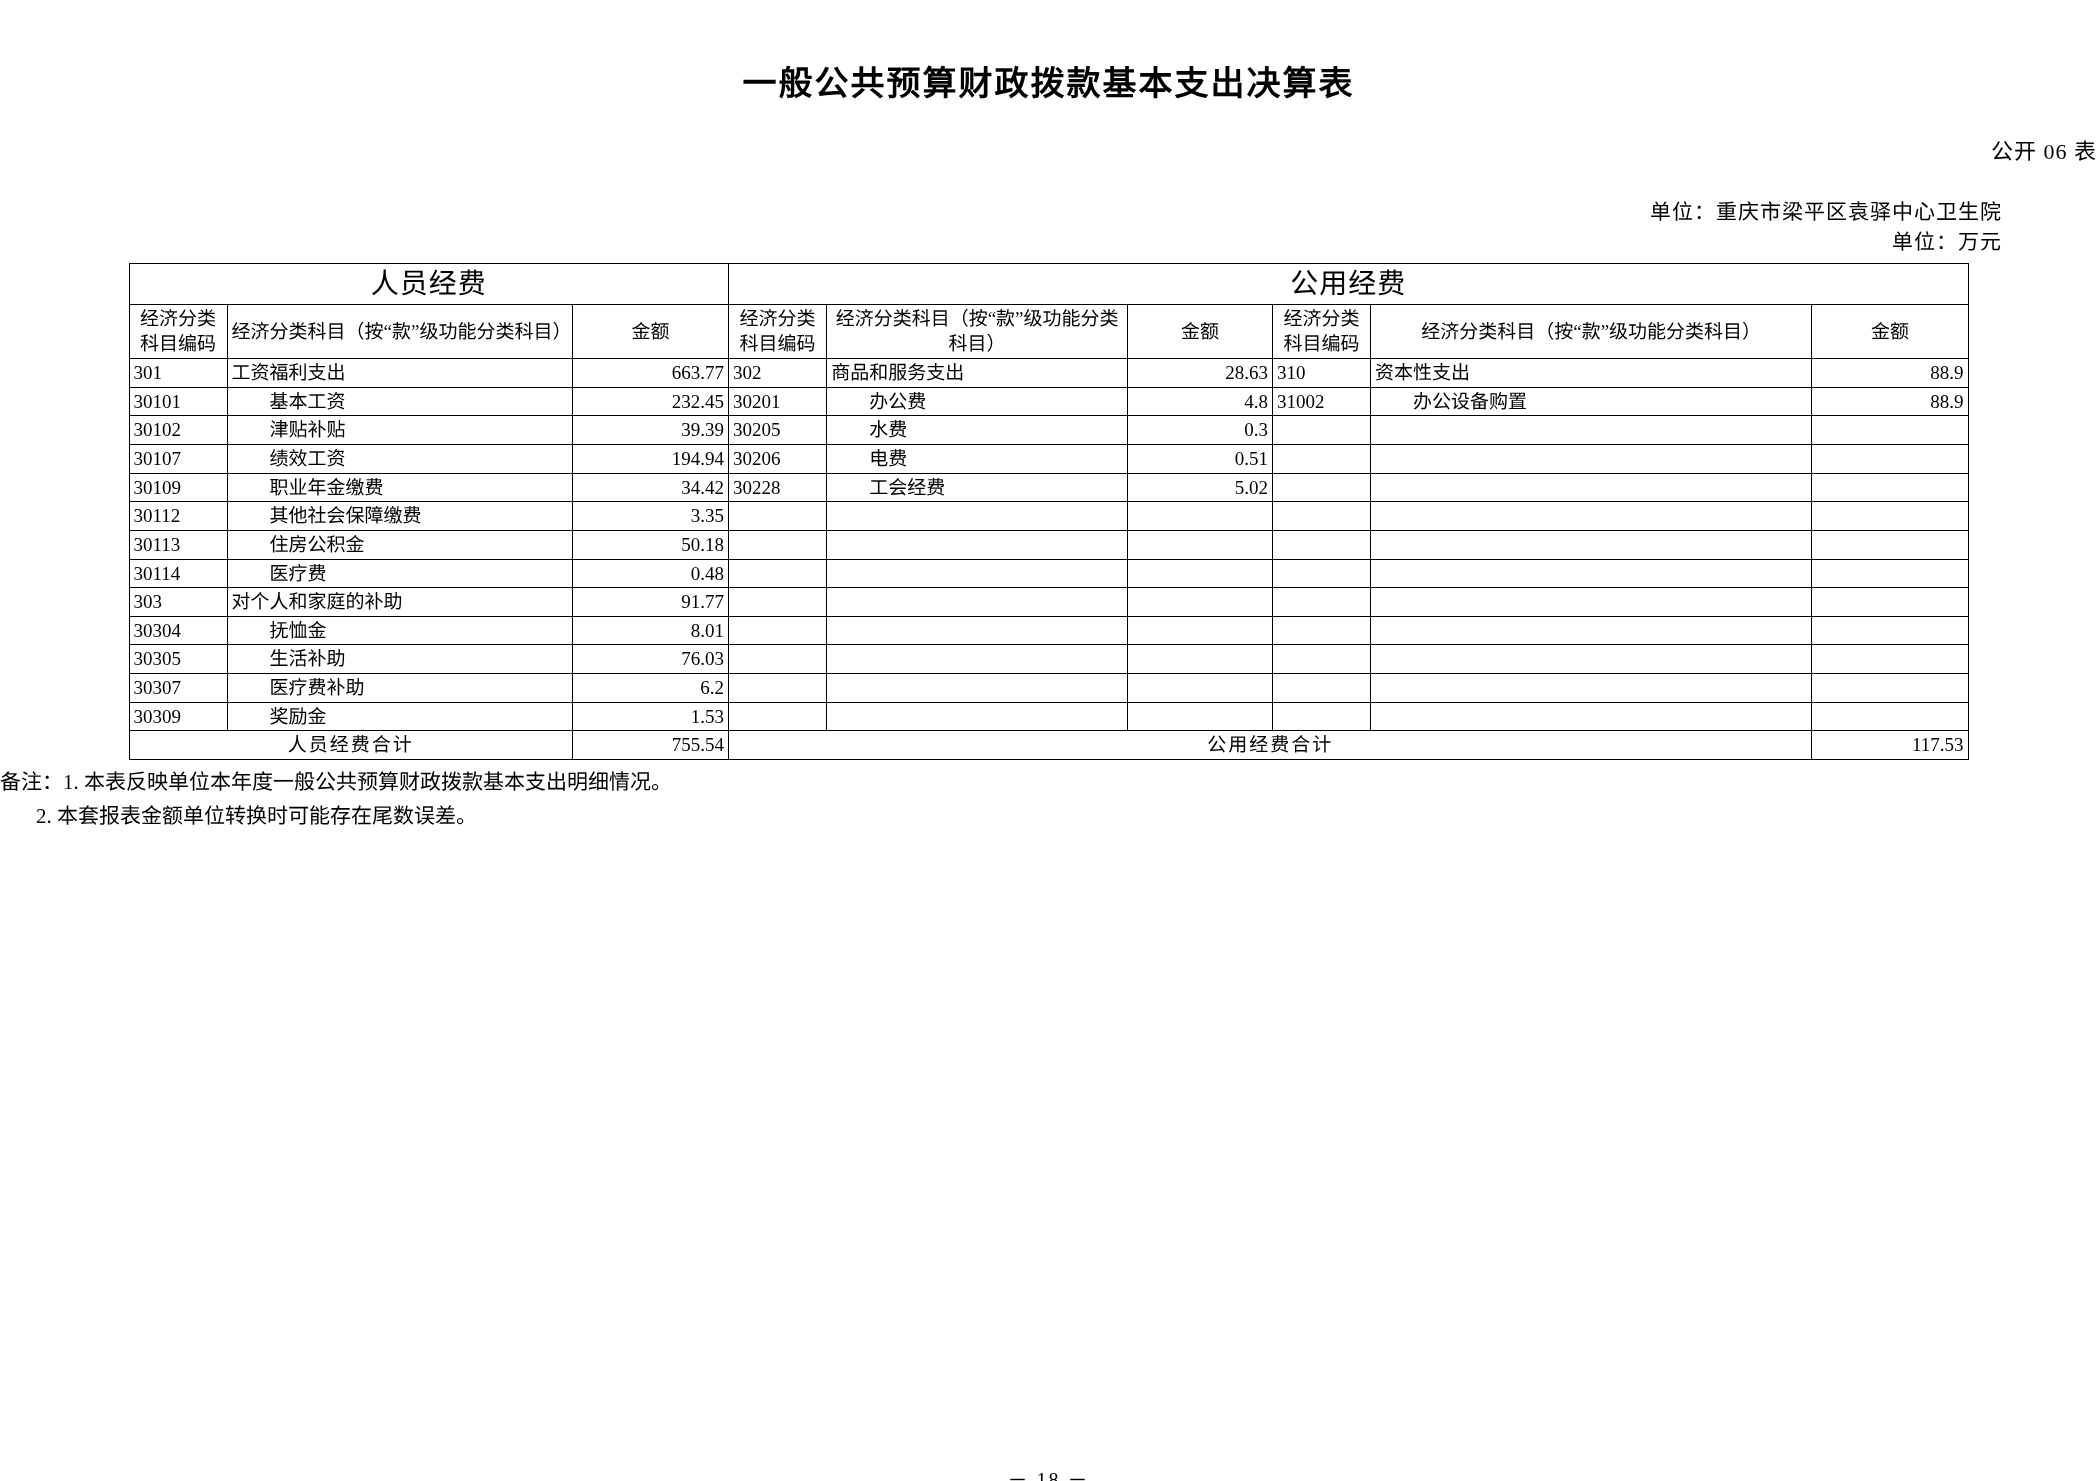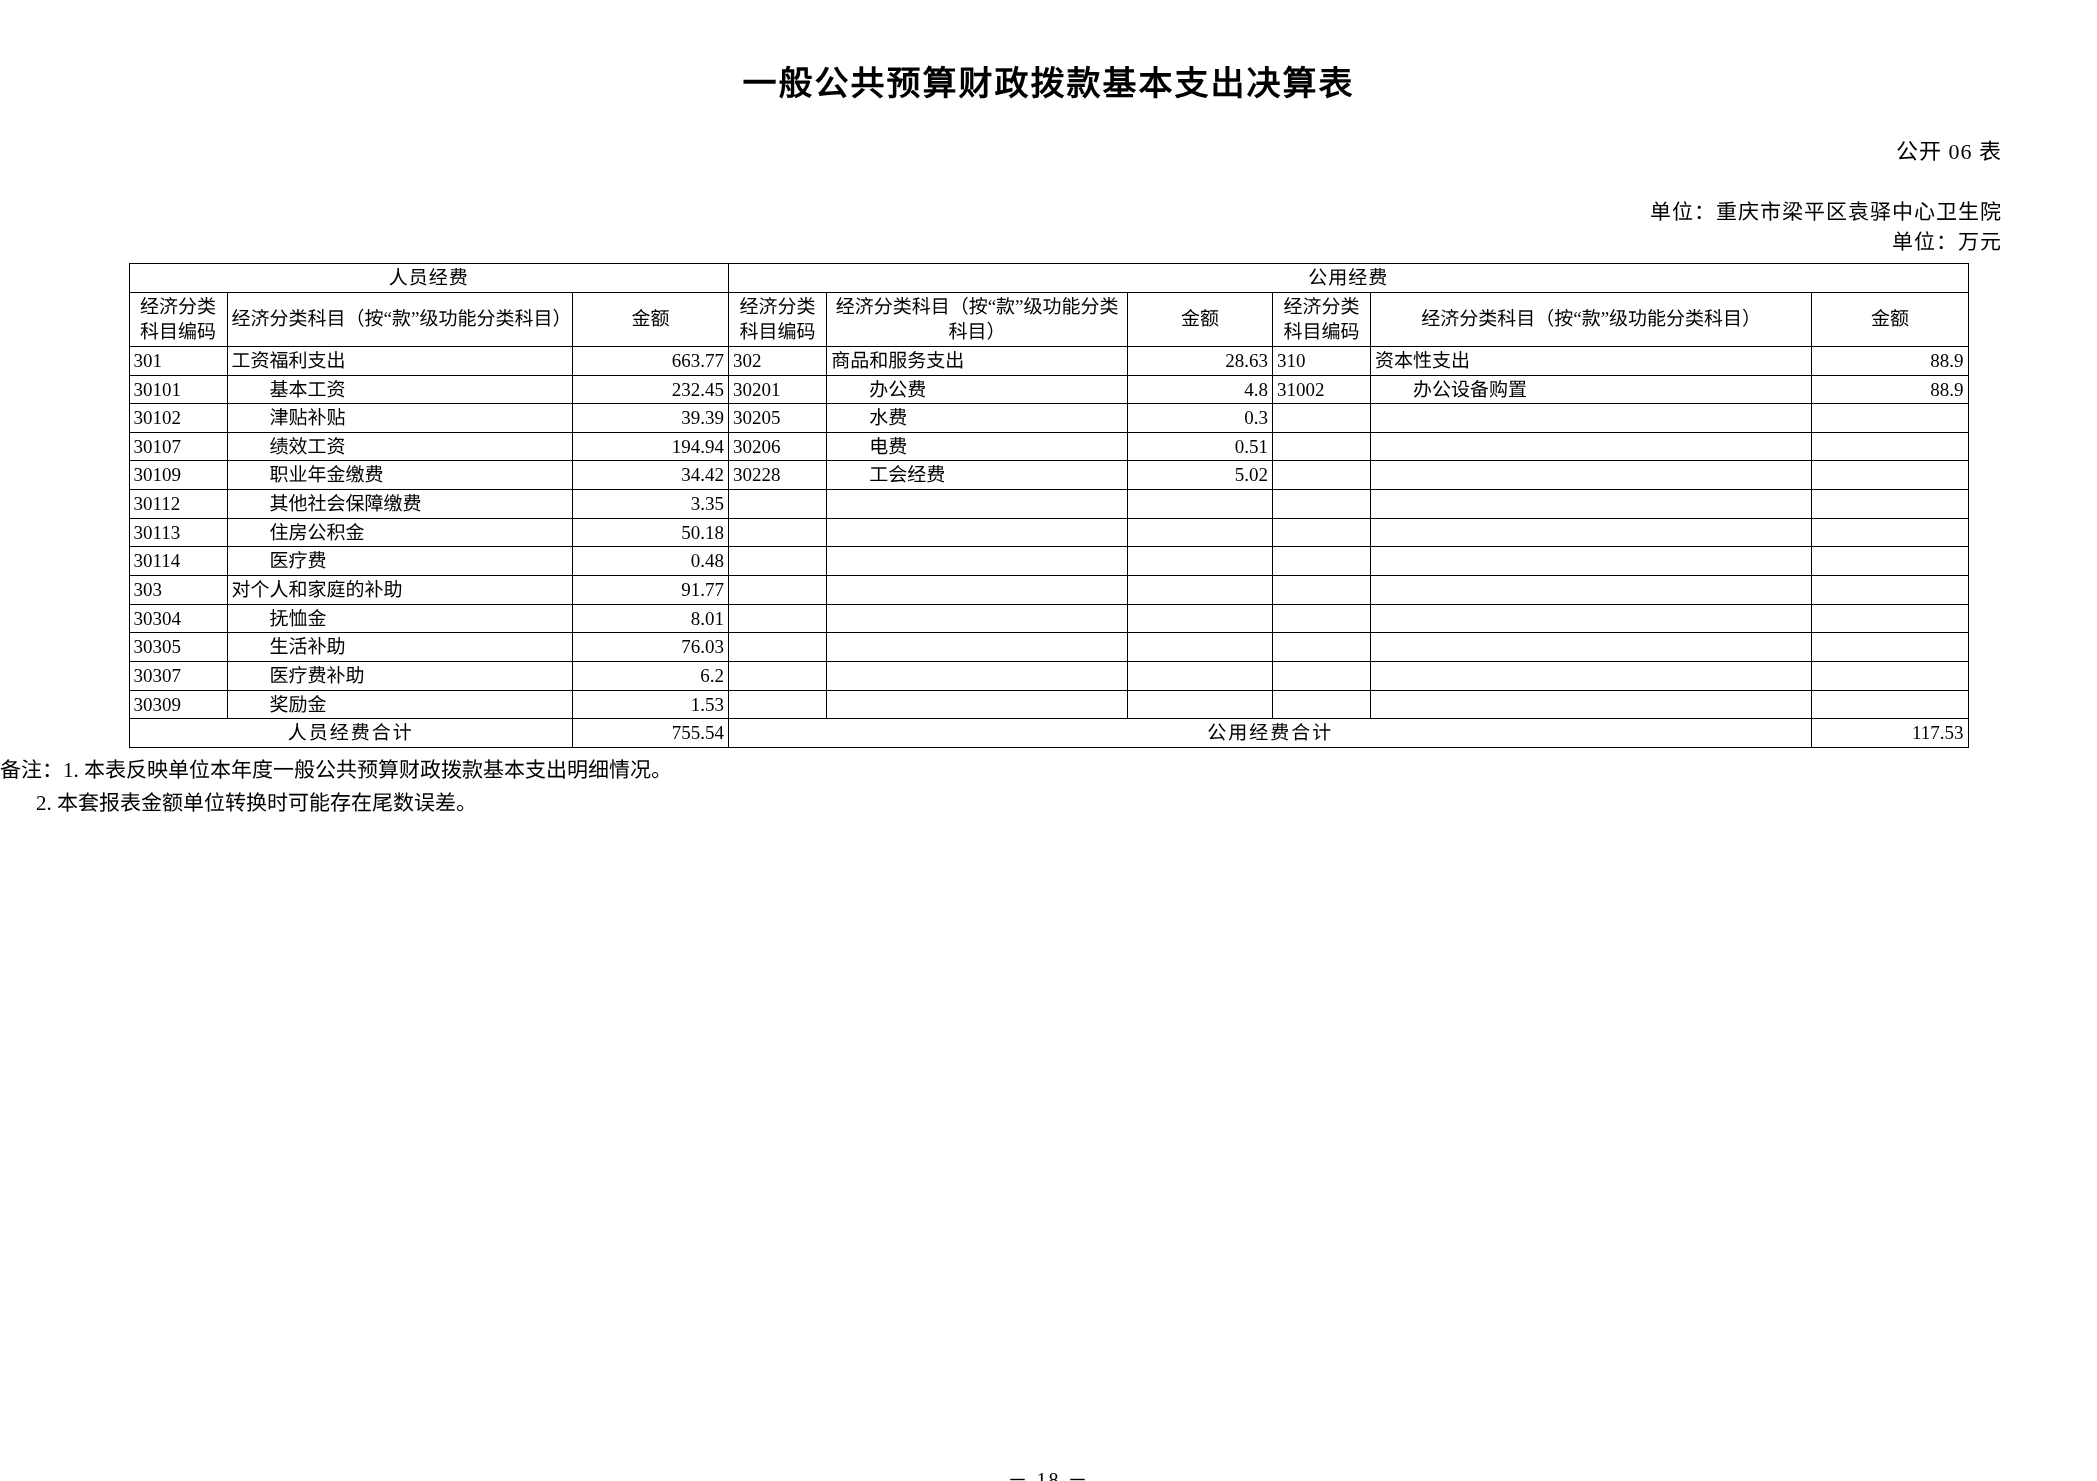--- a/index.html
+++ b/index.html
@@ -26,21 +26,20 @@
     font-family: Liberation Serif, serif;
     font-weight: bold;
     font-size: 34px;
     letter-spacing: 2px;
     margin-top: 56px;
   }
   .form-no {
     text-align: right;
     font-size: 22px;
     margin-top: 28px;
-    padding-right: 95px;
     letter-spacing: 1px;
   }
   .meta-row {
     display: flex;
     justify-content: space-between;
     align-items: flex-end;
     margin-top: 30px;
     padding-left: 140px;
     padding-right: 95px;
     font-size: 21px;
@@ -63,21 +62,21 @@
     border: 1px solid #000000;
     padding: 1px 4px;
     vertical-align: middle;
     font-weight: normal;
     line-height: 1.35;
     height: 26px;
     box-sizing: border-box;
   }
   .grp-head {
     text-align: center;
-    font-size: 19px;
+    font-size: 28px;
     letter-spacing: 1px;
   }
   .col-head {
     text-align: center;
     font-size: 19px;
     line-height: 1.25;
     height: 62px;
   }
   .code { text-align: left; padding-left: 6px; }
   .name { text-align: left; padding-left: 6px; }

